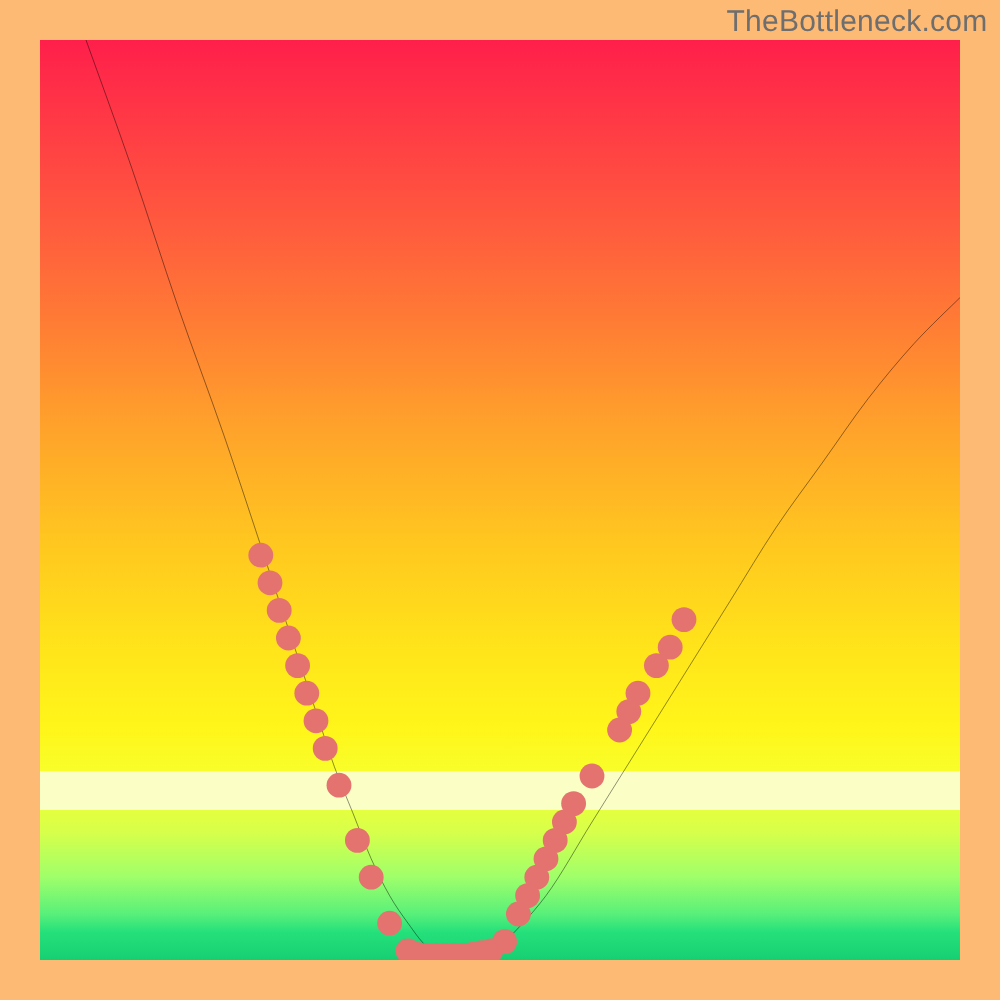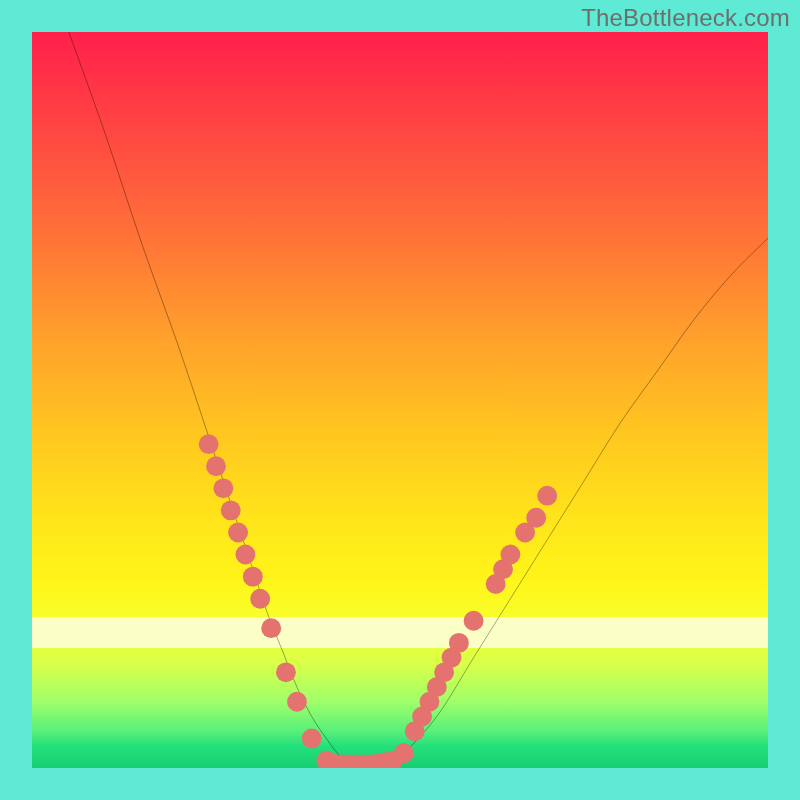--- a/index.html
+++ b/index.html
@@ -6,21 +6,21 @@
     margin: 0;
     padding: 0;
     width: 800px;
     height: 800px;
     overflow: hidden;
     font-family: Arial, Helvetica, sans-serif;
   }
   .frame {
     width: 800px;
     height: 800px;
-    background: #5eead4;
+    background: #fdba74;
     position: relative;
     box-sizing: border-box;
   }
   .plot-area {
     position: absolute;
     left: 32px;
     top: 32px;
     width: 736px;
     height: 736px;
     overflow: hidden;

